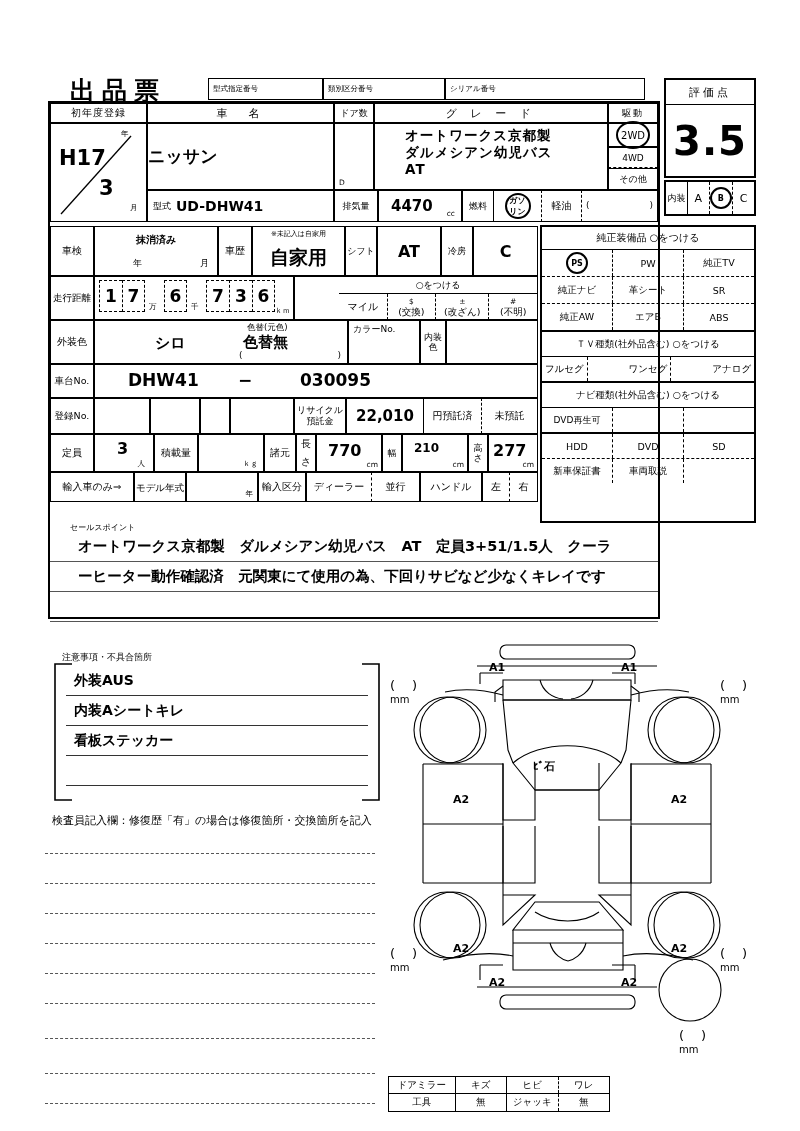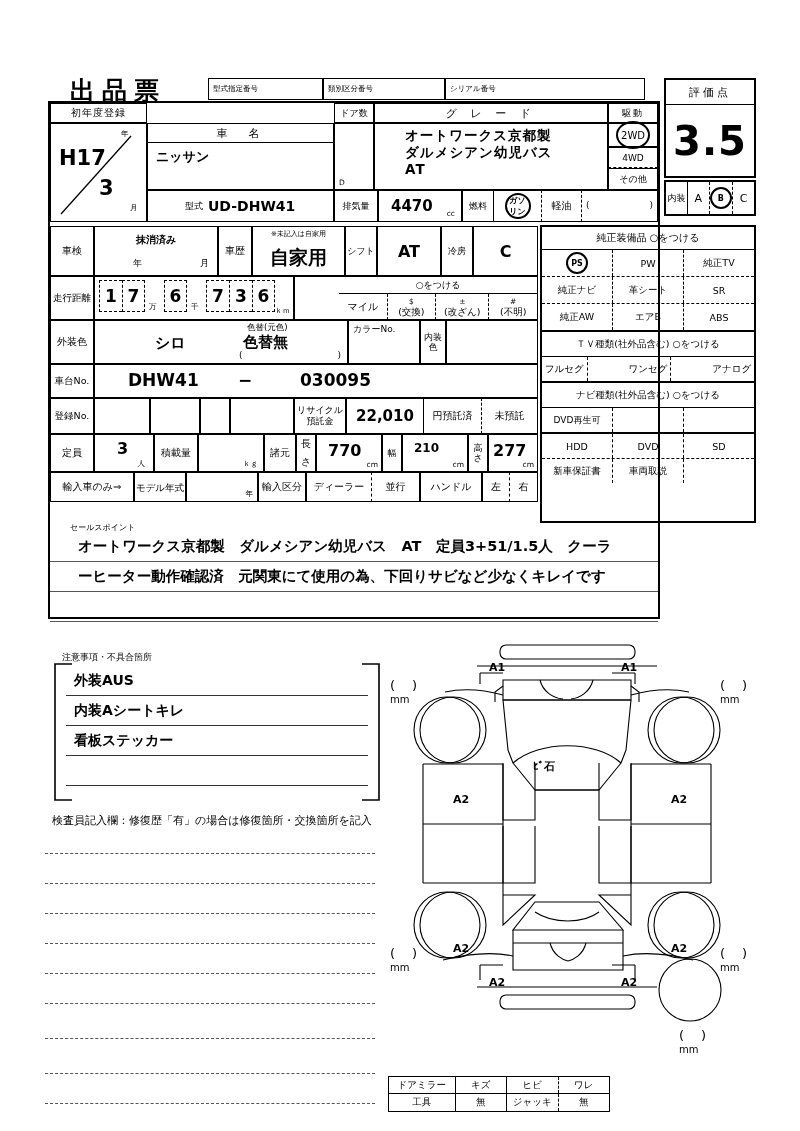--- a/index.html
+++ b/index.html
@@ -99,22 +99,22 @@
   <div class="abs bd" style="left:50px;top:123px;width:97px;height:99px;overflow:hidden;">
     <svg width="95" height="97" style="position:absolute;left:0;top:0;">
       <line x1="10" y1="90" x2="80" y2="12" stroke="#000" stroke-width="1.3"></line>
     </svg>
     <span class="abs tiny" style="left:70px;top:5px;">年</span>
     <span class="abs" style="left:8px;top:22px;font-size:21px;font-weight:bold;">H17</span>
     <span class="abs" style="left:48px;top:52px;font-size:21px;font-weight:bold;">3</span>
     <span class="abs tiny" style="left:79px;top:79px;">月</span>
   </div>
 
-  <div class="abs bd ctr" style="left:147px;top:103px;width:187px;height:20px;font-size:11px;letter-spacing:5px;margin-top:20px;">車　名</div>
-  <div class="abs bd lft" style="left:147px;top:123px;width:187px;height:67px;padding-left:8px;font-size:13px;font-weight:bold;">ニッサン</div>
+  <div class="abs bd ctr" style="left:147px;top:103px;width:187px;height:20px;font-size:11px;letter-spacing:5px;">車　名</div>
+  <div class="abs bd lft" style="left:147px;top:123px;width:187px;height:67px;padding-left:0;font-size:17px;font-weight:bold;">ニッサン</div>
 
   <div class="abs bd ctr" style="left:334px;top:103px;width:40px;height:20px;font-size:9px;">ドア数</div>
   <div class="abs bd" style="left:334px;top:123px;width:40px;height:67px;">
     <span class="abs tiny" style="left:4px;bottom:2px;">D</span>
   </div>
 
   <div class="abs bd ctr" style="left:374px;top:103px;width:234px;height:20px;font-size:11px;letter-spacing:5px;">グ レ ー ド</div>
   <div class="abs bd" style="left:374px;top:123px;width:234px;height:67px;padding:3px 0 0 30px;">
     <div style="font-size:13.5px;font-weight:bold;line-height:17px;letter-spacing:1px;">オートワークス京都製</div>
     <div style="font-size:13.5px;font-weight:bold;line-height:17px;letter-spacing:1px;">ダルメシアン幼児バス</div>
@@ -122,21 +122,21 @@
   </div>
 
   <div class="abs bd ctr" style="left:608px;top:103px;width:50px;height:20px;font-size:9px;letter-spacing:2px;">駆動</div>
   <div class="abs bd ctr" style="left:608px;top:123px;width:50px;height:24px;">
     <span class="circle-oval">2WD</span>
   </div>
   <div class="abs bd ctr" style="left:608px;top:147px;width:50px;height:21px;font-size:9px;border-bottom-style:dashed;">4WD</div>
   <div class="abs bd ctr" style="left:608px;top:168px;width:50px;height:22px;font-size:9px;">その他</div>
 
   <div class="abs bd lft" style="left:147px;top:190px;width:187px;height:32px;padding-left:5px;">
-    <span class="sm" style="margin-right:5px;margin-left:32px;">型式</span>
+    <span class="sm" style="margin-right:5px;">型式</span>
     <span style="font-size:14px;font-weight:bold;">UD-DHW41</span>
   </div>
   <div class="abs bd ctr" style="left:334px;top:190px;width:44px;height:32px;font-size:9px;">排気量</div>
   <div class="abs bd" style="left:378px;top:190px;width:84px;height:32px;">
     <span class="abs" style="left:12px;top:6px;font-size:15px;font-weight:bold;">4470</span>
     <span class="abs tiny" style="right:6px;bottom:3px;">cc</span>
   </div>
   <div class="abs bd ctr" style="left:462px;top:190px;width:32px;height:32px;font-size:9px;">燃料</div>
   <div class="abs bd ctr dashR" style="left:494px;top:190px;width:48px;height:32px;border-left:0;">
     <span class="circle-mark" style="font-size:8px;">ガソリン</span>

